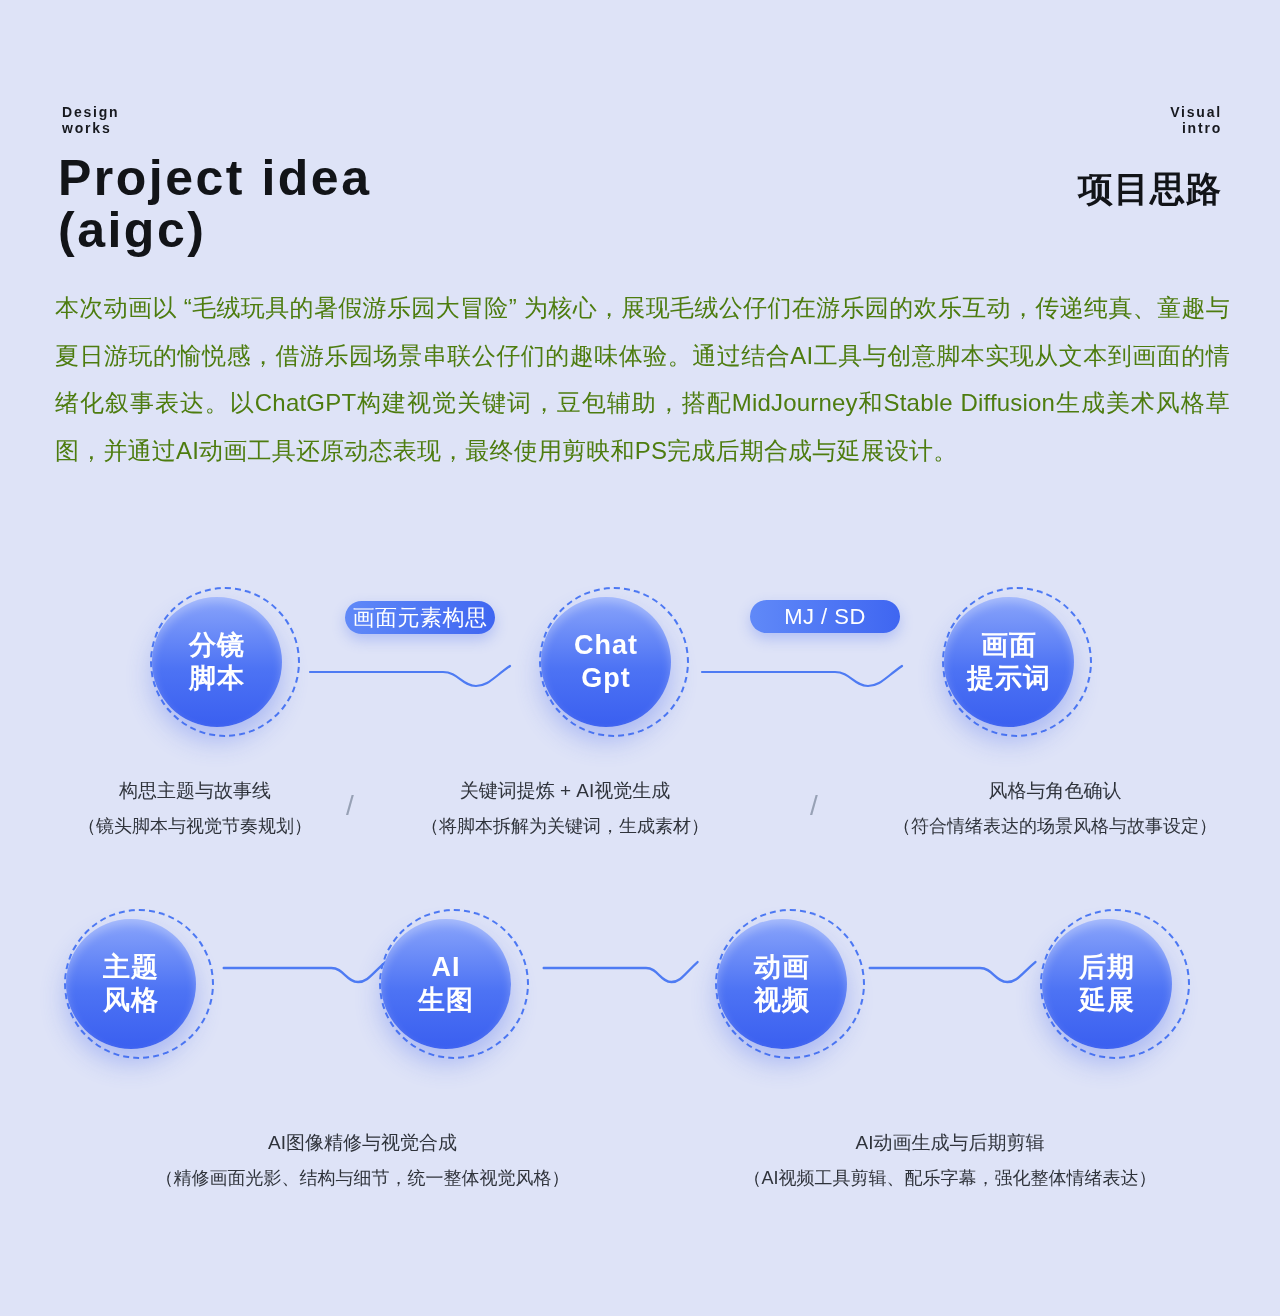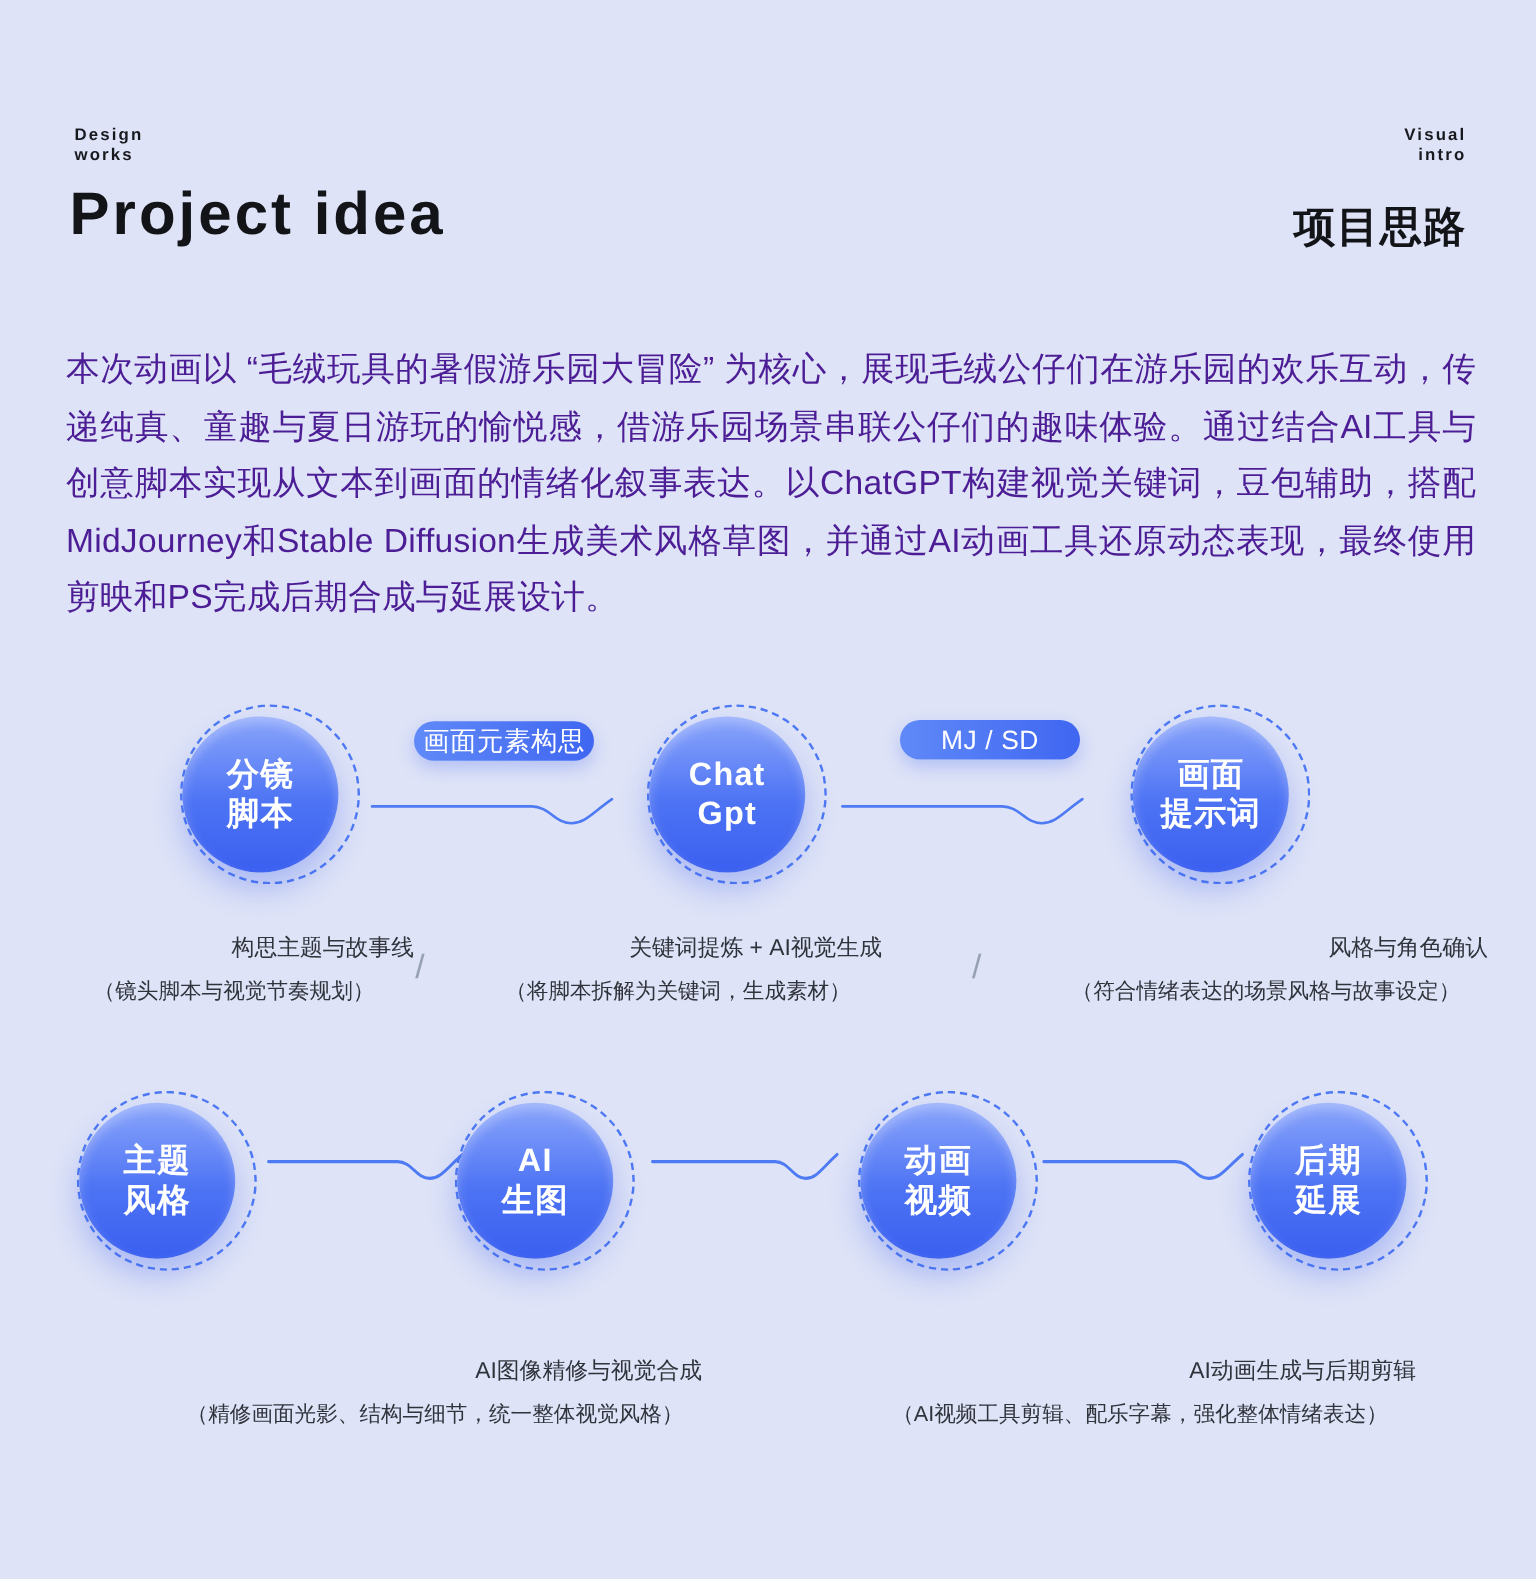--- a/index.html
+++ b/index.html
@@ -48,24 +48,24 @@
     font-weight:bold;
     letter-spacing:1px;
     color:#121418;
   }
   
   .intro{
     position:absolute;
     left:55px;top:284px;
     width:1175px;
     margin:0;
-    font-size:28px;
+    font-size:24px;
     line-height:47.5px;
     letter-spacing:0.2px;
-    color:#4c1d95;
+    color:#4d7c0f;
     text-align:justify;
   }
   
   .node{
     position:absolute;
     width:150px;height:150px;
     box-sizing:border-box;
     border:2px dashed #4d79f3;
     border-radius:50%;
     display:flex;align-items:center;
@@ -99,40 +99,41 @@
   }
   
   .arrow{position:absolute;}
   .arrow svg{display:block;}
   
   .caption{
     position:absolute;
     text-align:center;
     color:#2f333b;
   }
-  .cap-title{font-size:19px;line-height:19px;margin-bottom:17px;text-align:right;}
+  .cap-title{font-size:19px;line-height:19px;margin-bottom:17px;}
   .cap-sub{font-size:18px;line-height:18px;}
   .slash{
     position:absolute;
     font-size:28px;
     color:#97a1b5;
   }
 </style>
 </head>
 <body>
 
 <div class="page">
 
   <div class="corner corner-left">Design
 works</div>
   <div class="corner corner-right">Visual
 intro</div>
 
   <h1 class="title-en">
     <span>Project idea</span>
+    <span>(aigc)</span>
   </h1>
   <div class="title-cn">项目思路</div>
 
   <p class="intro">本次动画以 “毛绒玩具的暑假游乐园大冒险” 为核心，展现毛绒公仔们在游乐园的欢乐互动，传递纯真、童趣与夏日游玩的愉悦感，借游乐园场景串联公仔们的趣味体验。通过结合AI工具与创意脚本实现从文本到画面的情绪化叙事表达。以ChatGPT构建视觉关键词，豆包辅助，搭配MidJourney和Stable Diffusion生成美术风格草图，并通过AI动画工具还原动态表现，最终使用剪映和PS完成后期合成与延展设计。</p>
 
   <div class="node" style="left:150px;top:587px;">
     <div class="node-inner">
       <span>分镜</span>
       <span>脚本</span>
     </div>

